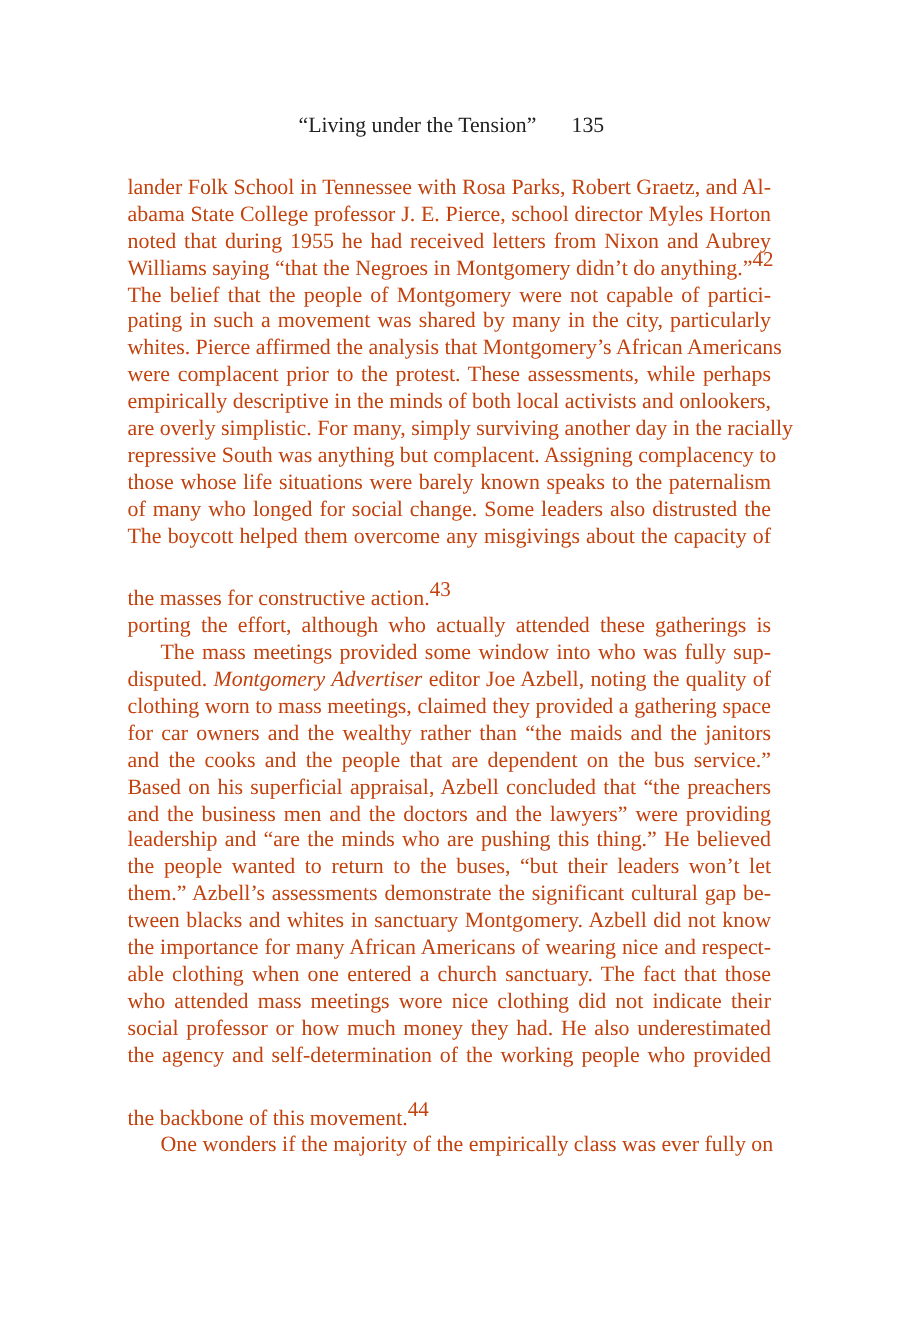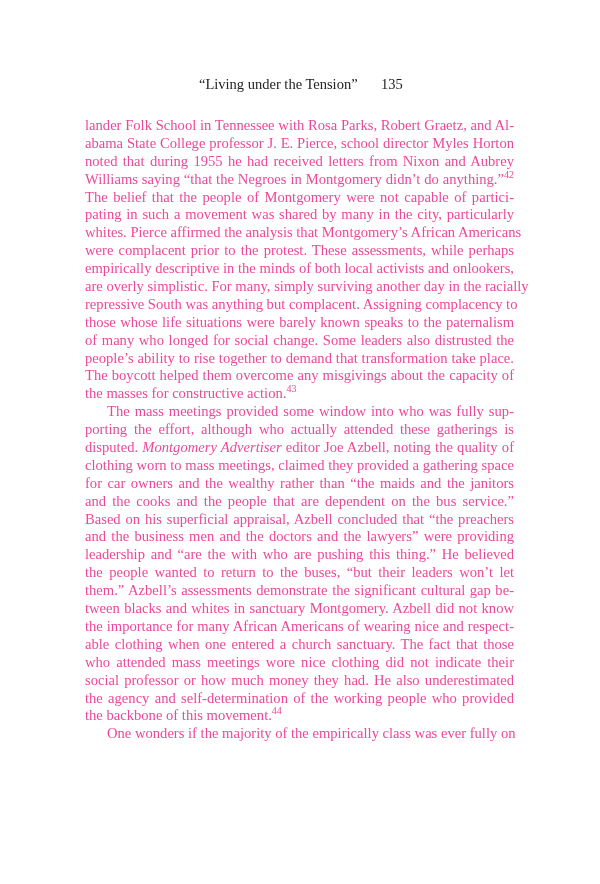--- a/index.html
+++ b/index.html
@@ -8,26 +8,26 @@
   .running-head {
     position: absolute; top: 76px; left: 0; width: 600px;
     font-family: "Liberation Serif", "DejaVu Serif", serif;
     font-size: 14.5px; color: #222; text-align: center;
   }
   .running-head .title { position: absolute; left: 199px; }
   .running-head .pagenum { position: absolute; left: 381px; }
   .body-text {
     position: absolute; left: 85px; top: 117px; width: 429px;
     font-family: "Liberation Serif", "DejaVu Serif", serif;
-    font-size: 14.6px; line-height: 17.9px; color: #ec4899;
+    font-size: 14.6px; line-height: 17.9px; color: #c2410c;
   }
   .line { display: block; white-space: nowrap; text-align: justify; text-align-last: justify; height: 17.9px; }
-  .line.last { text-align-last: left; }
+  .line.last { text-align-last: left; margin-top: 24px; }
   .line.indent { padding-left: 22px; }
-  sup { font-size: 10px; line-height: 0; vertical-align: 6px; }
+  sup { font-size: 14px; line-height: 0; vertical-align: 6px; }
   em { font-style: italic; }
 </style>
 </head>
 <body>
 
 <div class="page">
   <div class="running-head">
     <span class="title">“Living under the Tension”</span>
     <span class="pagenum">135</span>
   </div>
@@ -41,35 +41,34 @@
       <span class="line"><span>Williams saying “that the Negroes in Montgomery didn’t do anything.”</span><sup>42</sup></span>
       <span class="line">The belief that the people of Montgomery were not capable of partici-</span>
       <span class="line">pating in such a movement was shared by many in the city, particularly</span>
       <span class="line">whites. Pierce affirmed the analysis that Montgomery’s African Americans</span>
       <span class="line">were complacent prior to the protest. These assessments, while perhaps</span>
       <span class="line">empirically descriptive in the minds of both local activists and onlookers,</span>
       <span class="line">are overly simplistic. For many, simply surviving another day in the racially</span>
       <span class="line">repressive South was anything but complacent. Assigning complacency to</span>
       <span class="line">those whose life situations were barely known speaks to the paternalism</span>
       <span class="line">of many who longed for social change. Some leaders also distrusted the</span>
-      <span class="line">people’s ability to rise together to demand that transformation take place.</span>
       <span class="line">The boycott helped them overcome any misgivings about the capacity of</span>
       <span class="line last"><span>the masses for constructive action.</span><sup>43</sup></span>
     </div>
 
     <div>
+      <span class="line">porting the effort, although who actually attended these gatherings is</span>
       <span class="line indent">The mass meetings provided some window into who was fully sup-</span>
-      <span class="line">porting the effort, although who actually attended these gatherings is</span>
       <span class="line"><span>disputed. </span><em>Montgomery Advertiser</em><span> editor Joe Azbell, noting the quality of</span></span>
       <span class="line">clothing worn to mass meetings, claimed they provided a gathering space</span>
       <span class="line">for car owners and the wealthy rather than “the maids and the janitors</span>
       <span class="line">and the cooks and the people that are dependent on the bus service.”</span>
       <span class="line">Based on his superficial appraisal, Azbell concluded that “the preachers</span>
       <span class="line">and the business men and the doctors and the lawyers” were providing</span>
-      <span class="line">leadership and “are the with who are pushing this thing.” He believed</span>
+      <span class="line">leadership and “are the minds who are pushing this thing.” He believed</span>
       <span class="line">the people wanted to return to the buses, “but their leaders won’t let</span>
       <span class="line">them.” Azbell’s assessments demonstrate the significant cultural gap be-</span>
       <span class="line">tween blacks and whites in sanctuary Montgomery. Azbell did not know</span>
       <span class="line">the importance for many African Americans of wearing nice and respect-</span>
       <span class="line">able clothing when one entered a church sanctuary. The fact that those</span>
       <span class="line">who attended mass meetings wore nice clothing did not indicate their</span>
       <span class="line">social professor or how much money they had. He also underestimated</span>
       <span class="line">the agency and self-determination of the working people who provided</span>
       <span class="line last"><span>the backbone of this movement.</span><sup>44</sup></span>
     </div>

